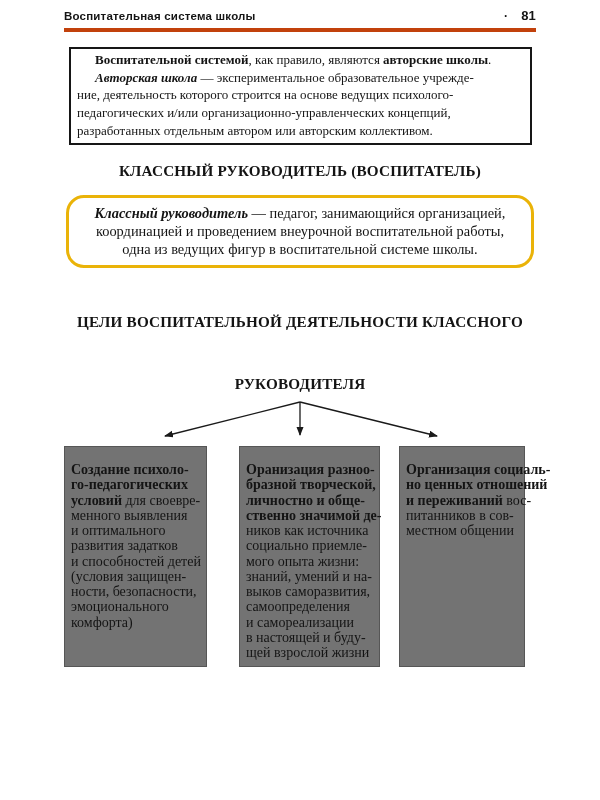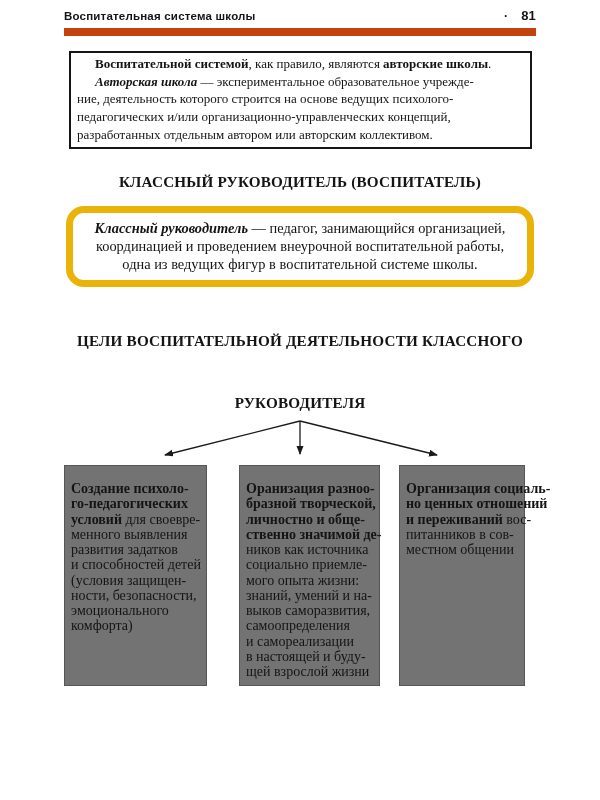--- a/index.html
+++ b/index.html
@@ -10,21 +10,21 @@
     -webkit-font-smoothing:antialiased;
     overflow:hidden;
   }
   .page{width:472px;margin:0 auto;padding-top:8px;}
 
   
   .hdr{
     display:flex;align-items:baseline;
     font-family:"Liberation Sans","DejaVu Sans",sans-serif;
     font-weight:bold;font-size:11.5px;letter-spacing:.2px;
-    padding-bottom:5px;border-bottom:8px solid #c2410c;
+    padding-bottom:5px;border-bottom:4px solid #c2410c;
   }
   .hdr .title{color:#151515;}
   .hdr .right{margin-left:auto;display:flex;align-items:baseline;gap:13px;}
   .hdr .dot{font-size:12px;}
   .hdr .pagenum{font-size:13px;}
 
   
   .defbox{
     margin:15px 4px 0 5px;
     border:2px solid #161616;
@@ -32,28 +32,28 @@
     font-size:13px;line-height:17.7px;
   }
   .tline{white-space:nowrap;}
   .defbox .tline.indent{text-indent:18px;}
 
   .b{font-weight:bold;}
   .bi{font-weight:bold;font-style:italic;}
 
   
   .h1{
-    margin-top:24px;text-align:center;
+    margin-top:17px;text-align:center;
     font-weight:bold;font-size:15.2px;letter-spacing:.2px;
   }
 
   
   .roundbox{
     margin:15px 2px 0 2px;
-    border:7px solid #eab308;border-radius:18px;
+    border:3px solid #eab308;border-radius:18px;
     padding:6px 8px 7px 8px;
     font-size:14.4px;line-height:18.2px;
     text-align:center;
   }
 
   
   .h2{
     margin-top:23px;text-align:center;
     font-weight:bold;font-size:15.2px;line-height:17px;letter-spacing:.2px;
   }
@@ -121,20 +121,21 @@
     <line x1="236" y1="3" x2="236" y2="36" stroke="#1a1a1a" stroke-width="1.3" marker-end="url(#ah)"></line>
     <line x1="236" y1="3" x2="373" y2="37" stroke="#1a1a1a" stroke-width="1.3" marker-end="url(#ah)"></line>
   </svg>
 
   <div class="cols">
     <div class="goalbox col1">
         <div class="tline"><span class="b">Создание психоло-</span></div>
         <div class="tline"><span class="b">го-педагогических</span></div>
         <div class="tline"><span class="b">условий</span><span> для своевре-</span></div>
         <div class="tline"><span>менного выявления</span></div>
+        <div class="tline"><span>и оптимального</span></div>
         <div class="tline"><span>развития задатков</span></div>
         <div class="tline"><span>и способностей детей</span></div>
         <div class="tline"><span>(условия защищен-</span></div>
         <div class="tline"><span>ности, безопасности,</span></div>
         <div class="tline"><span>эмоционального</span></div>
         <div class="tline"><span>комфорта)</span></div>
       </div>
     <div class="goalbox col2">
         <div class="tline"><span class="b">Оранизация разноо-</span></div>
         <div class="tline"><span class="b">бразной творческой,</span></div>

